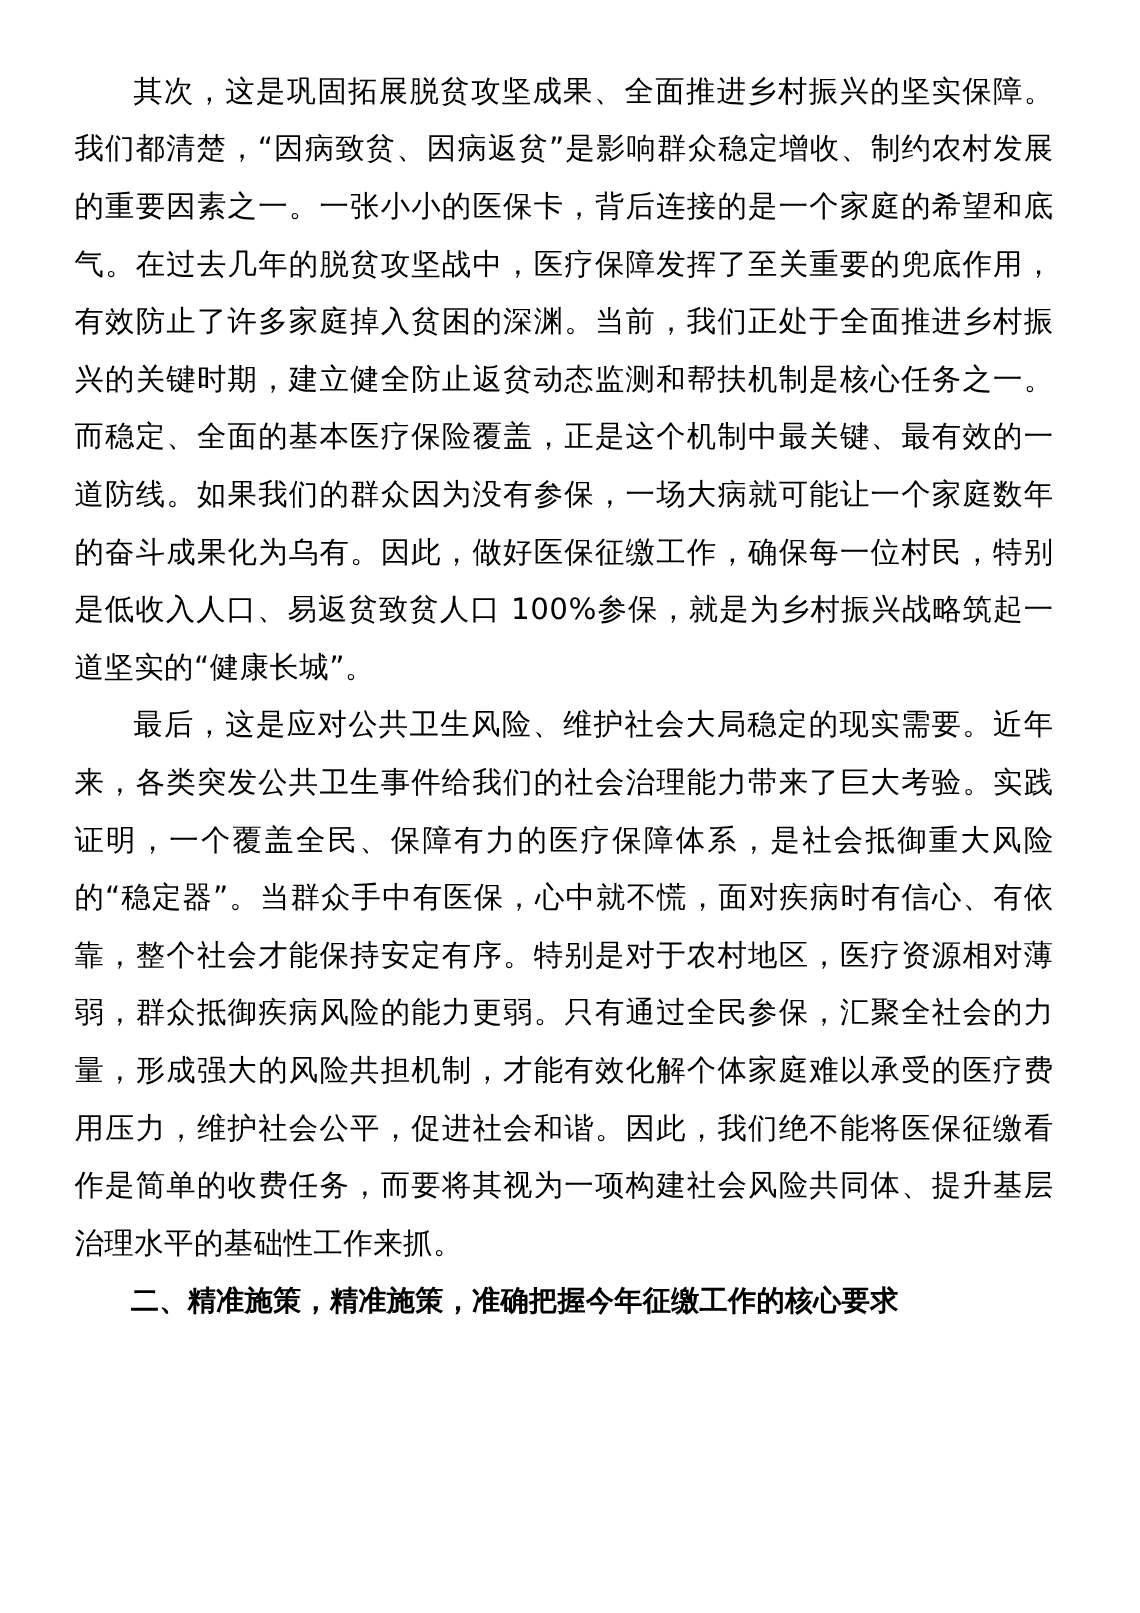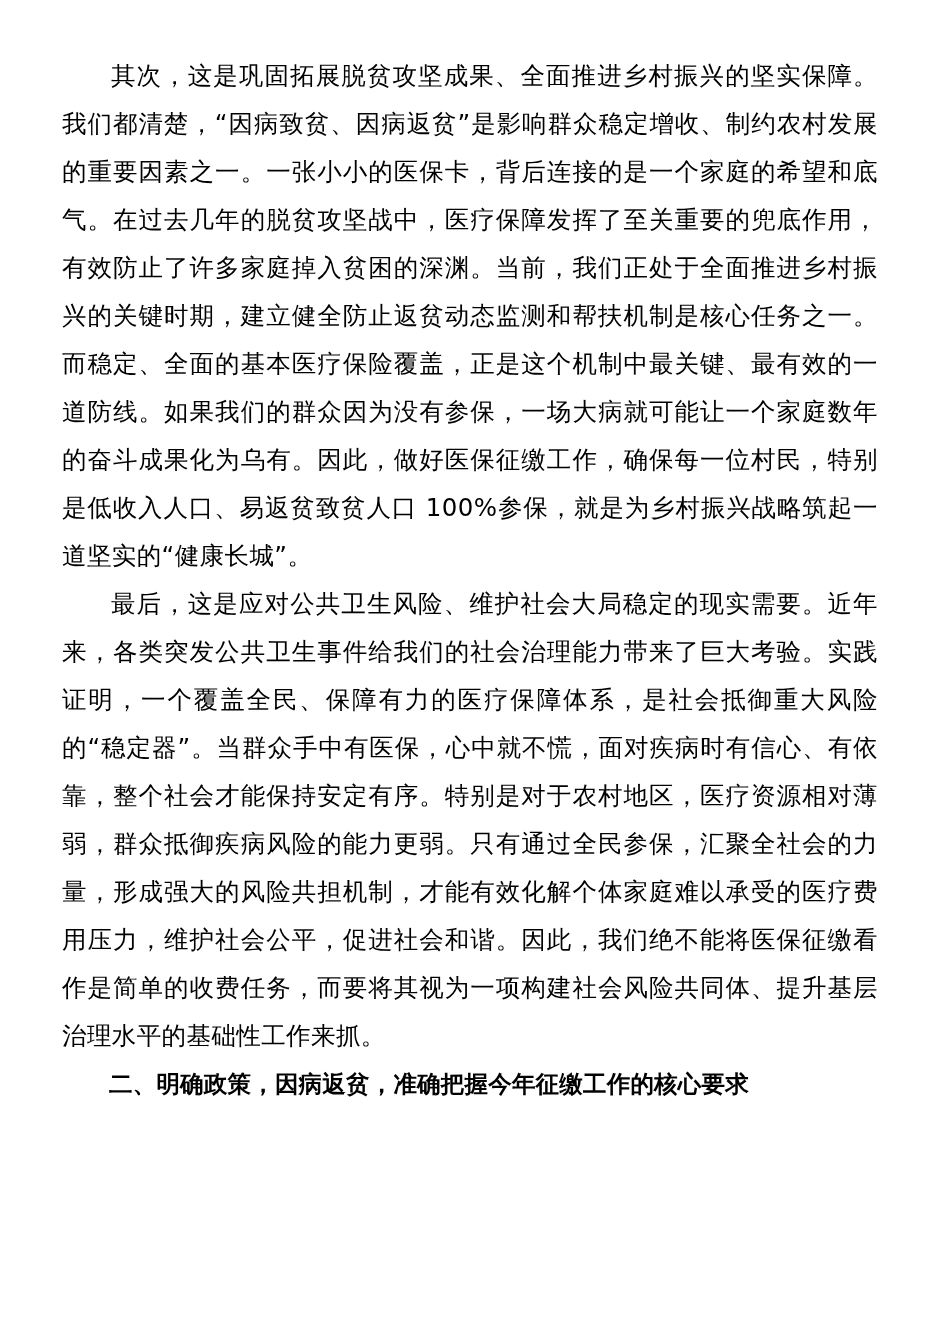--- a/index.html
+++ b/index.html
@@ -42,15 +42,15 @@
     letter-spacing: 0.2px;
   }
 </style>
 </head>
 <body>
 
 <div class="page">
   <div class="doc-body">
     <p class="para">其次，这是巩固拓展脱贫攻坚成果、全面推进乡村振兴的坚实保障。我们都清楚，“因病致贫、因病返贫”是影响群众稳定增收、制约农村发展的重要因素之一。一张小小的医保卡，背后连接的是一个家庭的希望和底气。在过去几年的脱贫攻坚战中，医疗保障发挥了至关重要的兜底作用，有效防止了许多家庭掉入贫困的深渊。当前，我们正处于全面推进乡村振兴的关键时期，建立健全防止返贫动态监测和帮扶机制是核心任务之一。而稳定、全面的基本医疗保险覆盖，正是这个机制中最关键、最有效的一道防线。如果我们的群众因为没有参保，一场大病就可能让一个家庭数年的奋斗成果化为乌有。因此，做好医保征缴工作，确保每一位村民，特别是低收入人口、易返贫致贫人口 100%参保，就是为乡村振兴战略筑起一道坚实的“健康长城”。</p>
     <p class="para">最后，这是应对公共卫生风险、维护社会大局稳定的现实需要。近年来，各类突发公共卫生事件给我们的社会治理能力带来了巨大考验。实践证明，一个覆盖全民、保障有力的医疗保障体系，是社会抵御重大风险的“稳定器”。当群众手中有医保，心中就不慌，面对疾病时有信心、有依靠，整个社会才能保持安定有序。特别是对于农村地区，医疗资源相对薄弱，群众抵御疾病风险的能力更弱。只有通过全民参保，汇聚全社会的力量，形成强大的风险共担机制，才能有效化解个体家庭难以承受的医疗费用压力，维护社会公平，促进社会和谐。因此，我们绝不能将医保征缴看作是简单的收费任务，而要将其视为一项构建社会风险共同体、提升基层治理水平的基础性工作来抓。</p>
-    <p class="heading">二、明确政策，因病返贫，准确把握今年征缴工作的核心要求</p>
+    <p class="heading">二、精准施策，精准施策，准确把握今年征缴工作的核心要求</p>
   </div>
 </div>
 
 </body></html>

